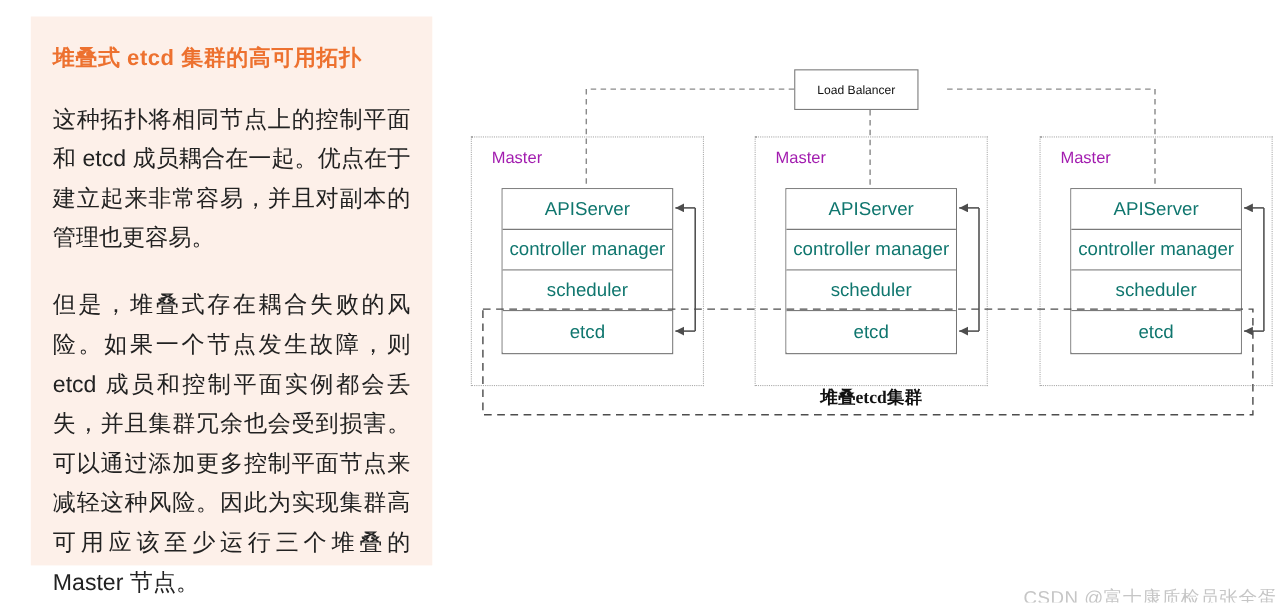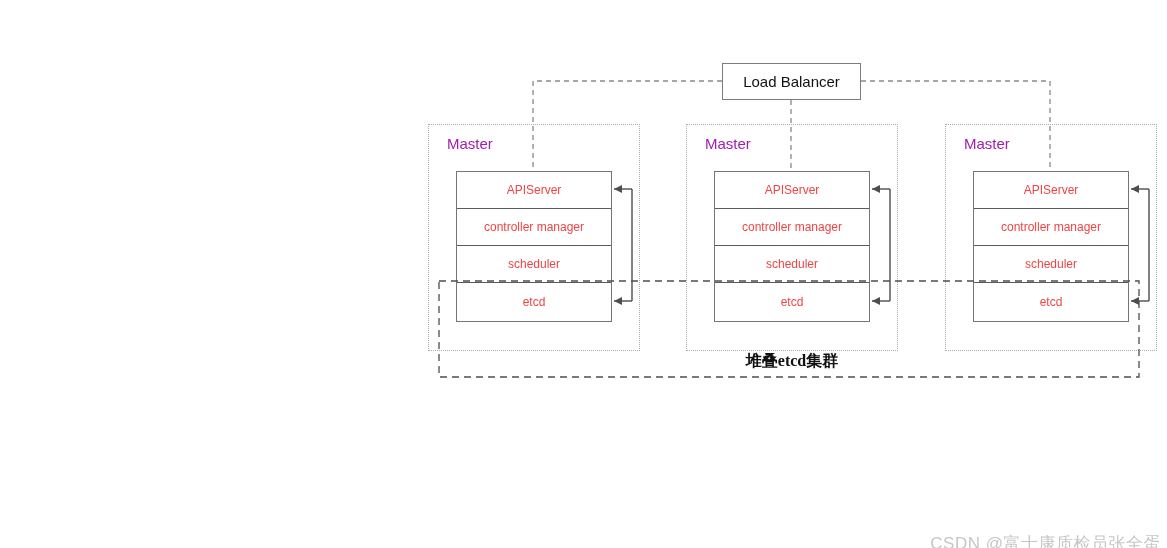--- a/index.html
+++ b/index.html
@@ -33,25 +33,25 @@
     font-size: 21px;
     line-height: 36px;
     margin-top: 25px;
     text-align: justify;
   }
 
   
   .lb-box {
     position: absolute;
     left: 722px; top: 63px;
-    width: 139px; height: 37px;
+    width: 113px; height: 37px;
     background: #ffffff;
     border: 1.5px solid #7c7c7c;
     display: flex; align-items: center; justify-content: center;
-    font-size: 15px; color: #111;
+    font-size: 11px; color: #111;
     z-index: 2;
   }
   .master {
     position: absolute;
     top: 124px;
     width: 212px; height: 227px;
     border: 1px dotted #ababab;
     background: transparent;
     z-index: 1;
   }
@@ -67,21 +67,21 @@
     position: absolute;
     left: 27px; top: 46px;
     width: 156px; height: 151px;
     background: #ffffff;
     border: 1.5px solid #757575;
     z-index: 2;
   }
   .stack .row {
     height: 37px;
     display: flex; align-items: center; justify-content: center;
-    font-size: 12px; color: #ef4444;
+    font-size: 17px; color: #0f766e;
     border-bottom: 1.4px solid #5a5a5a;
     background: #ffffff;
   }
   .stack .row:last-child { border-bottom: none; text-align: right; }
 
   .cluster-label {
     position: absolute;
     left: 692px; top: 351px;
     width: 200px;
     text-align: center;
@@ -109,20 +109,25 @@
     color: #c6c6c6;
     letter-spacing: 0.5px;
     z-index: 1;
   }
 </style>
 </head>
 <body>
 
 <div class="canvas">
 
+  <div class="info-panel">
+    <h2>堆叠式 etcd 集群的高可用拓扑</h2>
+    <p>这种拓扑将相同节点上的控制平面和 etcd 成员耦合在一起。优点在于建立起来非常容易，并且对副本的管理也更容易。</p>
+    <p>但是，堆叠式存在耦合失败的风险。如果一个节点发生故障，则 etcd 成员和控制平面实例都会丢失，并且集群冗余也会受到损害。可以通过添加更多控制平面节点来减轻这种风险。因此为实现集群高可用应该至少运行三个堆叠的 Master 节点。</p>
+  </div>
 
   <div>
 
     <div class="lb-box">Load Balancer</div>
 
     <div class="master master-1">
       <div class="master-label">Master</div>
       <div class="stack">
         <div class="row">APIServer</div>
         <div class="row">controller manager</div>

